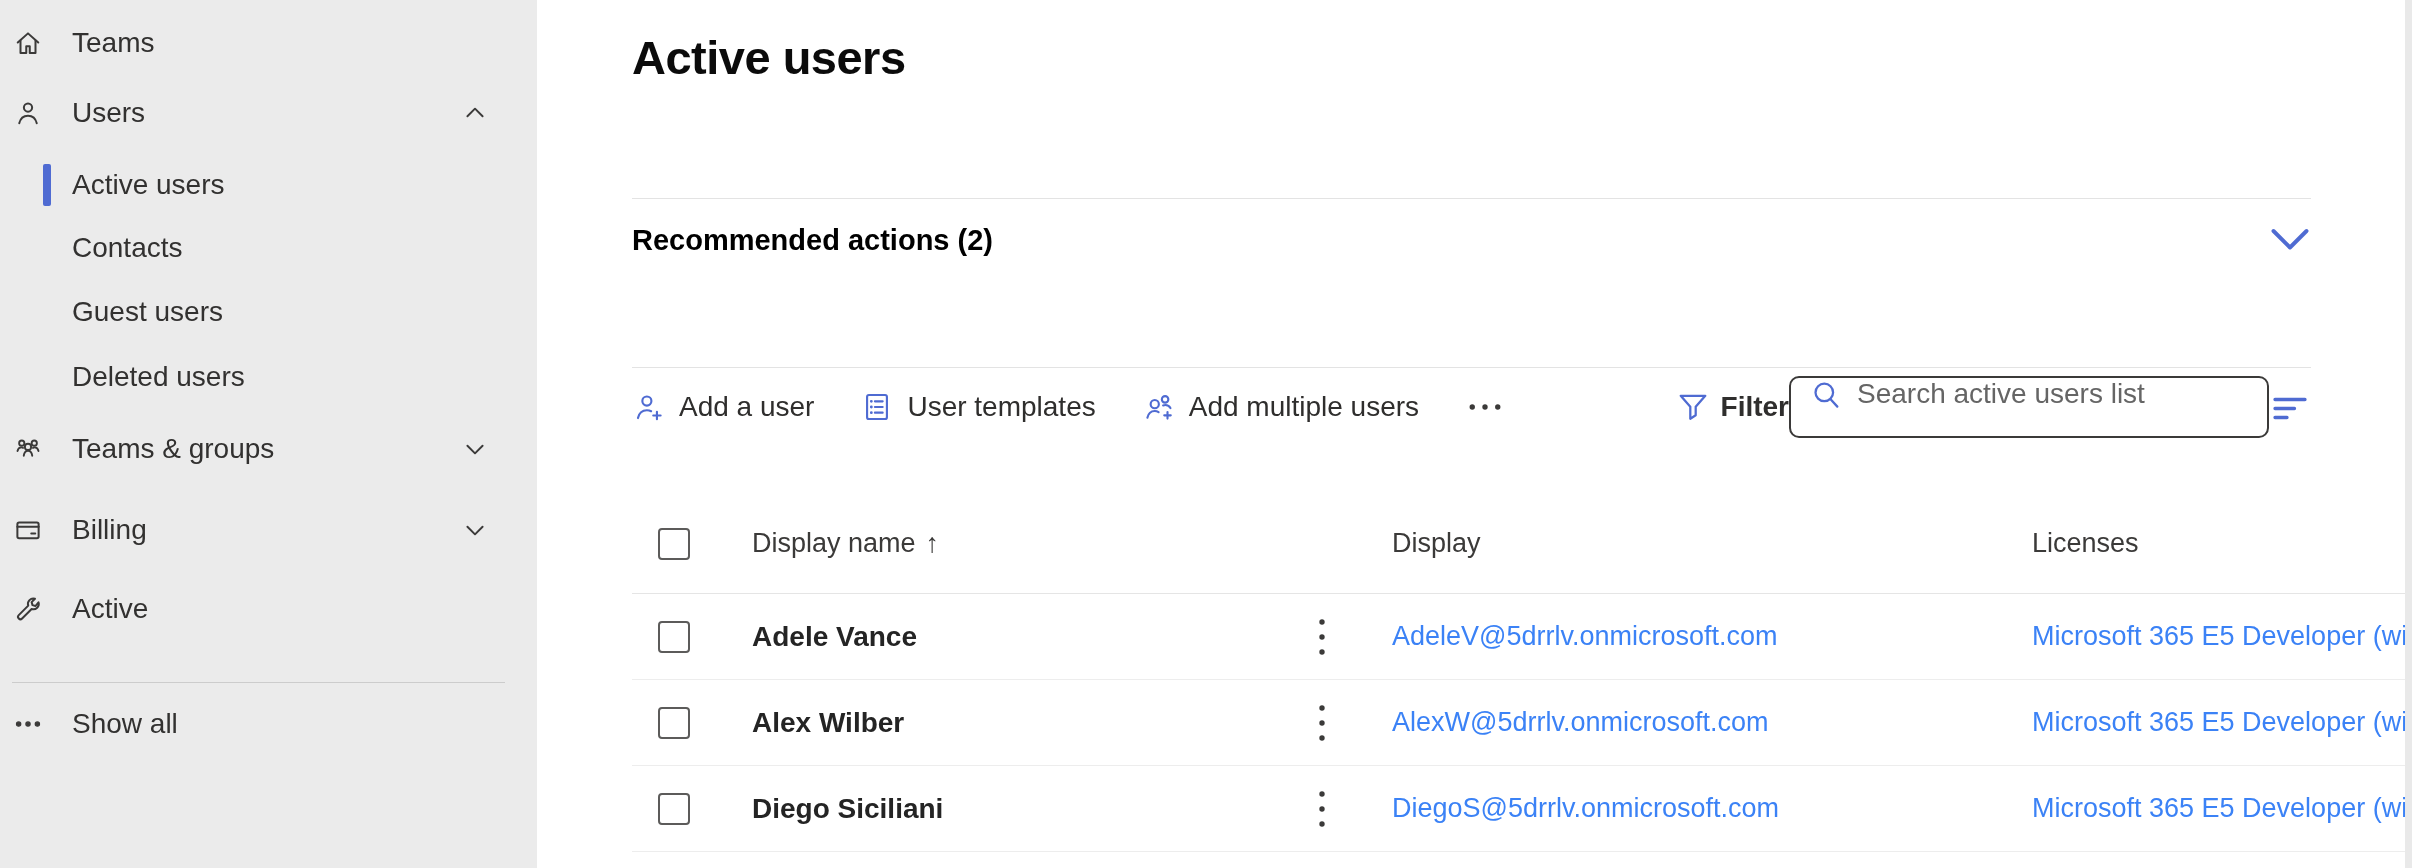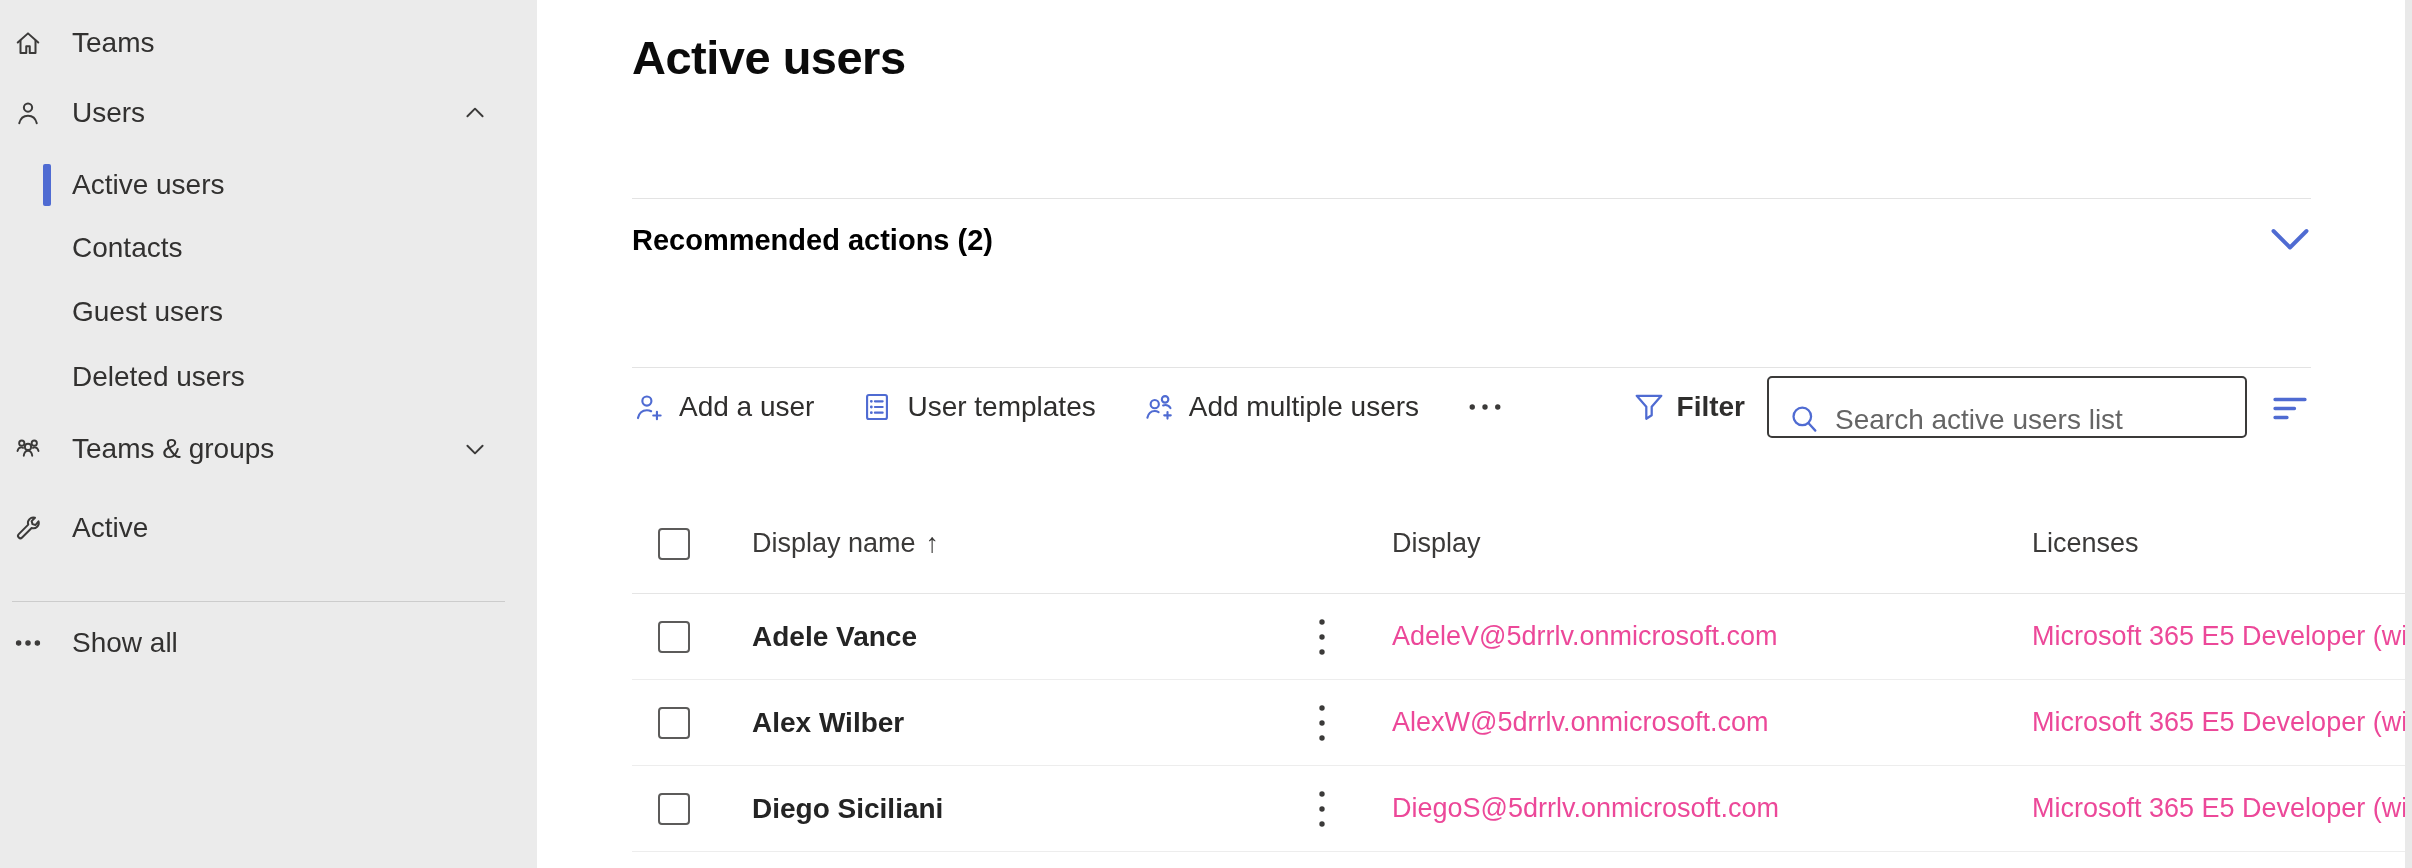--- a/index.html
+++ b/index.html
@@ -61,25 +61,25 @@
 
   
   .toolbar {
     height:78px; display:flex; align-items:center;
   }
   .tb-left { display:flex; align-items:center; gap:46px; }
   .tb-btn {
     display:flex; align-items:center; gap:13px; cursor:pointer;
     font-size:28px; color:#2f2e2d; white-space:nowrap;
   }
-  .tb-right { margin-left:auto; display:flex; align-items:center; gap:22px; }
+  .tb-right { margin-left:auto; display:flex; align-items:center; }
   .filter-btn { font-weight:600; gap:10px; }
   .search-box {
-    width:480px; height:62px; border:2px solid #3b3a39; border-radius:5px;
-    background:#ffffff; display:flex; align-items:flex-end; padding:0 26px 0 18px;
+    width:480px; height:62px; border:2px solid #3b3a39; border-radius:10px;
+    background:#ffffff; display:flex; align-items:flex-start; padding:0 26px 0 18px;
   }
   .search-box input {
     border:none; outline:none; flex:1; font-size:28px; color:#323130;
     margin-left:14px; background:transparent;
     font-family:"Liberation Sans", sans-serif;
   }
   .search-box input::placeholder { color:#656565; opacity:1; }
 
   
   .user-table { width:1773px; margin-top:48px; }
@@ -90,21 +90,21 @@
   .thead { height:100px; border-bottom:1px solid #e5e5e5; }
   .th { font-size:27px; color:#3b3a39; cursor:pointer; display:flex; align-items:center; gap:10px; }
   .sort-arrow { font-size:27px; color:#3b3a39; }
   .trow { height:86px; border-bottom:1px solid #ededed; cursor:pointer; }
   .cell-check { padding-left:26px; }
   .checkbox {
     width:32px; height:32px; border:2.4px solid #5c5b5a; border-radius:4px;
     background:#ffffff; cursor:pointer;
   }
   .dname { font-size:28px; font-weight:600; color:#242424; white-space:nowrap; }
-  .uname, .lic { font-size:27px; color:#ec4899; white-space:nowrap; overflow:hidden; }
+  .uname, .lic { font-size:27px; color:#3b82f6; white-space:nowrap; overflow:hidden; }
   .kebab { padding-left:5px; cursor:pointer; display:flex; }
 
   
   .vscroll {
     position:absolute; right:0; top:0; width:7px; height:868px; background:#e9e9e9;
   }
   .icon-blue svg { stroke:#4f6bd2; }
 </style>
 </head>
 <body>
@@ -169,20 +169,35 @@
       </svg>
     </span>
     <span class="nav-label">Teams &amp; groups</span>
     <span class="chev">
       <svg width="26" height="26" viewBox="0 0 24 24" fill="none" stroke-width="1.8" stroke-linecap="round" stroke-linejoin="round">
         <polyline points="5,9 12,16 19,9"></polyline>
       </svg>
     </span>
   </div>
 
+  <div class="nav-item" style="margin-top:19px">
+    <span class="icon-slot">
+      <svg width="30" height="30" viewBox="0 0 24 24" fill="none" stroke-width="1.6" stroke-linecap="round">
+        <rect x="3.5" y="6" width="17" height="12.5" rx="1.4"></rect>
+          <path d="M3.5 9.4h17"></path>
+          <path d="M14.6 14.8h3.2"></path>
+      </svg>
+    </span>
+    <span class="nav-label">Billing</span>
+    <span class="chev">
+      <svg width="26" height="26" viewBox="0 0 24 24" fill="none" stroke-width="1.8" stroke-linecap="round" stroke-linejoin="round">
+        <polyline points="5,9 12,16 19,9"></polyline>
+      </svg>
+    </span>
+  </div>
 
   <div class="nav-item" style="margin-top:17px">
     <span class="icon-slot">
       <svg width="30" height="30" viewBox="0 0 24 24" fill="none" stroke-width="1.6" stroke-linecap="round" stroke-linejoin="round">
         <path d="M20.4 6.6a4.3 4.3 0 0 1-5.5 5.4l-7.6 7.6a1.9 1.9 0 0 1-2.7-2.7l7.6-7.6a4.3 4.3 0 0 1 5.4-5.5l-2.7 2.7.7 2.4 2.4.7z"></path>
       </svg>
     </span>
     <span class="nav-label">Active</span>
   </div>
 

